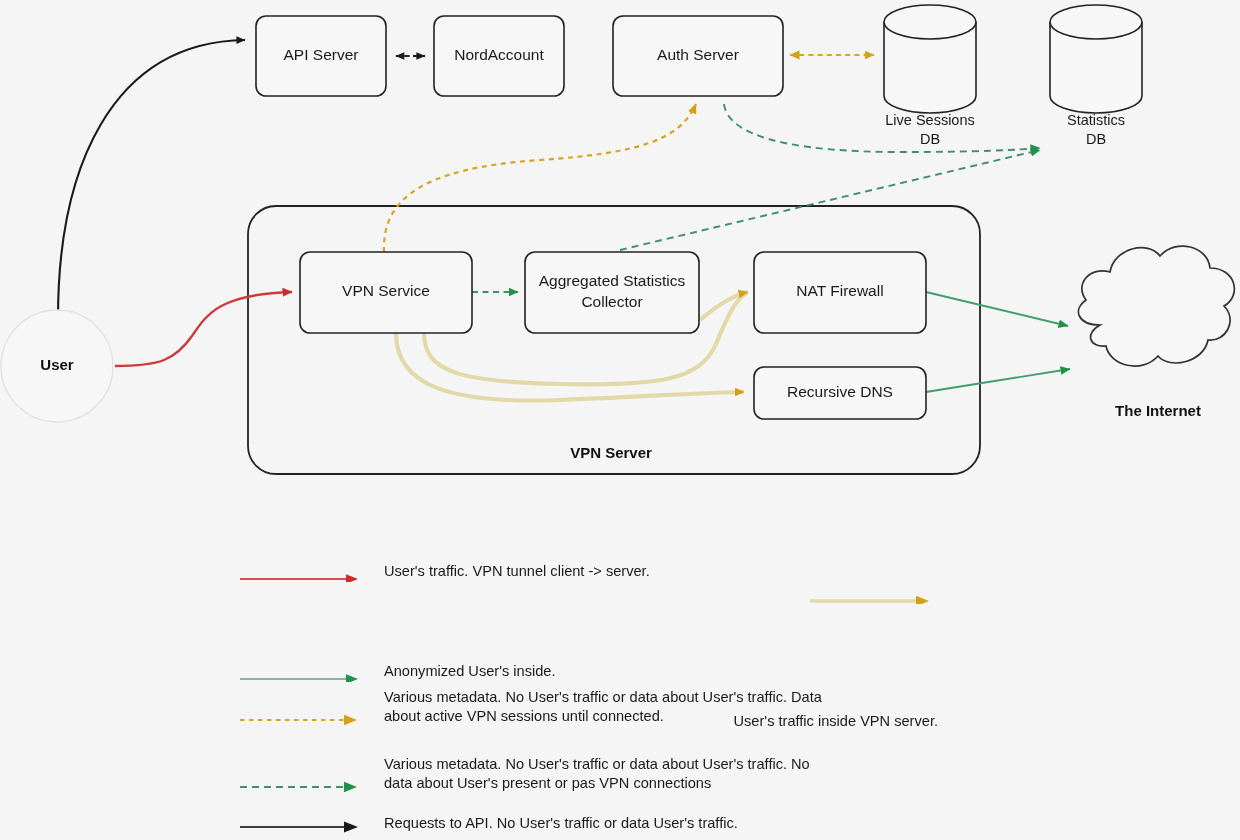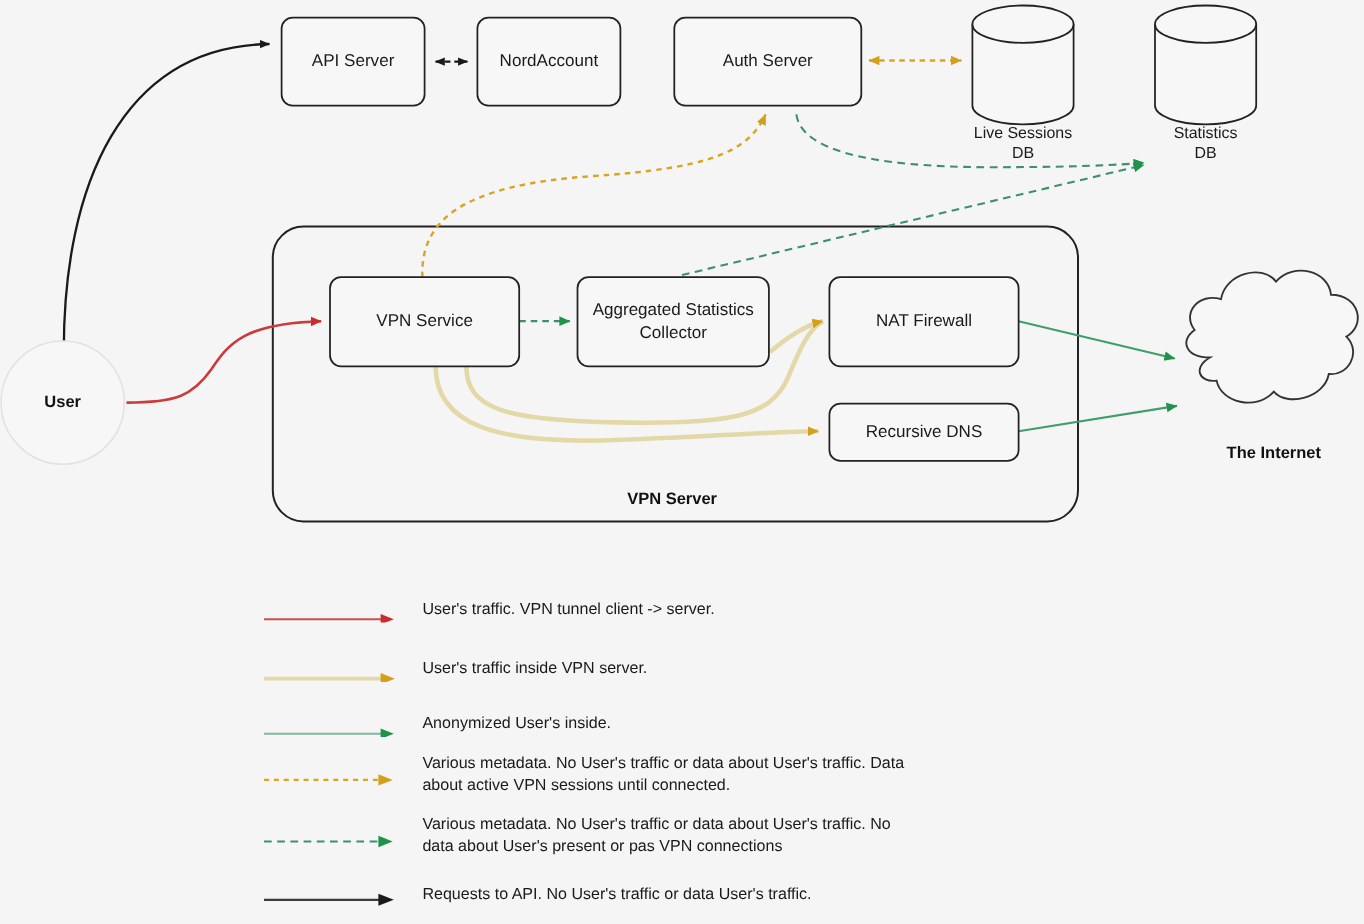--- a/index.html
+++ b/index.html
@@ -71,21 +71,21 @@
     fill: none;
   }
   #legend {
     position: absolute;
     left: 238px;
     top: 528px;
     width: 700px;
   }
   .legend-row {
     display: flex;
-    align-items: center;
+    align-items: flex-end;
     margin-bottom: 0px;
   }
   .legend-swatch {
     width: 130px;
     flex: 0 0 130px;
     height: 22px;
     position: relative;
   }
   .legend-swatch svg { display: block; }
   .legend-label {
@@ -228,21 +228,21 @@
     <div class="legend-row" style="height:54px;">
       <div class="legend-swatch">
         <svg width="130" height="22" viewBox="0 0 130 22">
           <line x1="2" y1="19" x2="110" y2="19" stroke="#cc5050" stroke-width="1.9"></line>
           <path d="M108,14.2 L120,19 L108,23.8 z" fill="#cc2b2b"></path>
         </svg>
       </div>
       <div class="legend-label">User's traffic. VPN tunnel client -&gt; server.</div>
     </div>
 
-    <div class="legend-row" style="height:54px;">
+    <div class="legend-row" style="height:54px;flex-direction:column;">
       <div class="legend-swatch">
         <svg width="130" height="22" viewBox="0 0 130 22">
           <line x1="2" y1="19" x2="110" y2="19" stroke="#e3d9a8" stroke-width="3.4"></line>
           <path d="M108,13.8 L121,19 L108,24.2 z" fill="#d4a017"></path>
         </svg>
       </div>
       <div class="legend-label">User's traffic inside VPN server.</div>
     </div>
 
     <div class="legend-row" style="height:46px;">

